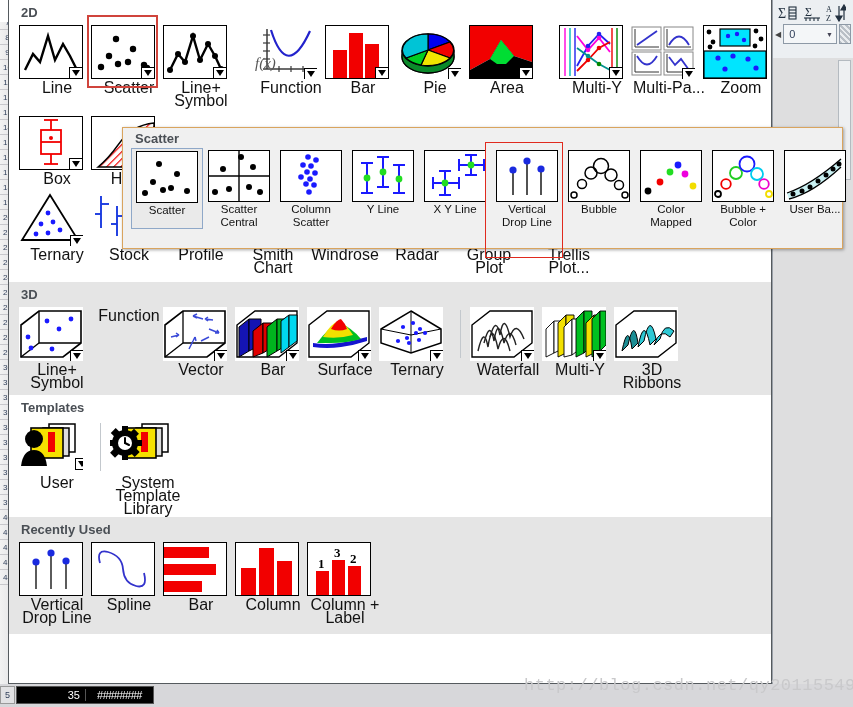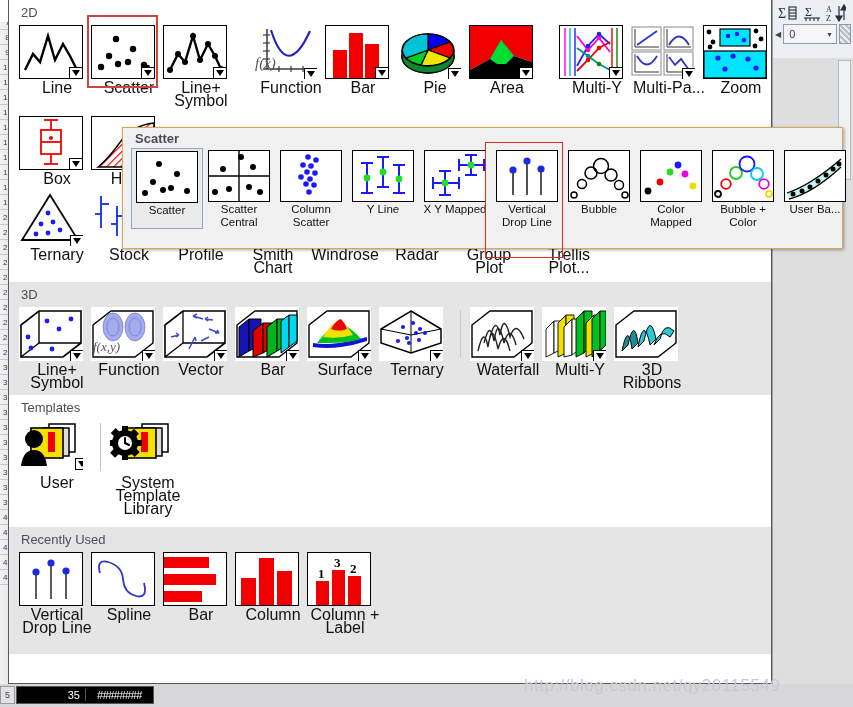--- a/index.html
+++ b/index.html
@@ -97,21 +97,21 @@
 
   
   .gallery {
     position: absolute; left: 8px; top: 0; width: 764px; height: 684px;
     background: #ffffff;
     border: 1px solid #555a5e;
     border-top: none;
     overflow: hidden;
   }
   .sec-title {
-    font-weight: normal; font-size: 13px; color: #4a4f55;
+    font-weight: bold; font-size: 13px; color: #4a4f55;
     padding: 5px 0 2px 12px;
   }
   .band-blue { background: #e5e5e5; }
   .band-white { background: #ffffff; }
   .band-tpl { background: #ffffff; }
 
   .row { display: flex; align-items: flex-start; padding-left: 10px; }
   .cell {
     width: 72px; margin-right: 0px;
     display: flex; flex-direction: column; 
@@ -167,21 +167,21 @@
   }
   .fly-cap {
     margin-top: 1px; font-size: 11.5px; line-height: 13px; text-align: center;
     color: #121212; width: 72px;
   }
   .fly-red { position: absolute; border: 1.5px solid #e02a1e; pointer-events: none; }
 
   
   .watermark {
     position: absolute; left: 524px; top: 676px; width: 330px; height: 24px;
-    font-family: Liberation Sans, sans-serif;
+    font-family: Liberation Mono, monospace;
     font-size: 17px; color: #c9c9cb; letter-spacing: 0.5px;
     white-space: nowrap; z-index: 60;
   }
   svg { display: block; }
 </style>
 </head>
 <body>
 
 <div id="root">
 
@@ -668,39 +668,20 @@
                   <circle cx="33" cy="42" r="2.4"></circle>
               </g>
             </svg>
             <div class="caret">
                 <i></i>
               </div>
           </div>
           <div class="cap">Line+<br>Symbol</div>
         </div>
         <div class="cell">
-          <div class="thumb nb">
-            <svg width="64" height="52" viewBox="0 0 64 52">
-              <polygon points="2,18 20,4 62,4 62,36 44,50 2,50" fill="#fff" stroke="#000" stroke-width="1.4"></polygon>
-              <g fill="#9aa2e8" opacity="0.9">
-                <ellipse cx="22" cy="20" rx="10" ry="14"></ellipse>
-                <ellipse cx="44" cy="20" rx="10" ry="14"></ellipse>
-              </g>
-              <g stroke="#6b76d6" fill="none" stroke-width="0.7">
-                <ellipse cx="22" cy="20" rx="10" ry="14"></ellipse>
-                  <ellipse cx="22" cy="20" rx="6" ry="9"></ellipse>
-                <ellipse cx="44" cy="20" rx="10" ry="14"></ellipse>
-                  <ellipse cx="44" cy="20" rx="6" ry="9"></ellipse>
-              </g>
-              <text x="2" y="44" font-family="Liberation Serif, serif" font-style="italic" font-size="13" fill="#555">f(x,y)</text>
-            </svg>
-            <div class="caret">
-                <i></i>
-              </div>
-          </div>
           <div class="cap">Function</div>
         </div>
         <div class="cell">
           <div class="thumb nb">
             <svg width="64" height="52" viewBox="0 0 64 52">
               <polygon points="2,18 20,4 62,4 62,36 44,50 2,50" fill="#fff" stroke="#000" stroke-width="1.6"></polygon>
               <line x1="20" y1="4" x2="20" y2="36" stroke="#000" stroke-width="1.3"></line>
               <line x1="2" y1="50" x2="20" y2="36" stroke="#000" stroke-width="1.3"></line>
               <line x1="20" y1="36" x2="62" y2="36" stroke="#000" stroke-width="1.3"></line>
               <g stroke="#3a4ad8" stroke-width="1.5" fill="none">
@@ -879,21 +860,21 @@
                 <line x1="15" y1="23" x2="15" y2="18"></line>
                   <line x1="15" y1="23" x2="19" y2="25"></line>
               </g>
             </svg>
           </div>
           <div class="cap">System<br>Template<br>Library</div>
         </div>
       </div>
     </div>
 
-    <div class="band-blue" style="padding-bottom:20px;margin-top:10px;">
+    <div class="band-blue" style="padding-bottom:10px;">
       <div class="sec-title">Recently Used</div>
       <div class="row">
         <div class="cell">
           <div class="thumb">
             <svg width="62" height="52" viewBox="0 0 62 52">
               <g stroke="#333" stroke-width="1.6">
                 <line x1="16" y1="20" x2="16" y2="46"></line>
                 <line x1="31" y1="11" x2="31" y2="46"></line>
                 <line x1="46" y1="19" x2="46" y2="46"></line>
               </g>
@@ -1052,21 +1033,21 @@
               <line x1="34" y1="14" x2="60" y2="14"></line>
                 <line x1="34" y1="8" x2="34" y2="20"></line>
                 <line x1="59" y1="8" x2="59" y2="20"></line>
             </g>
             <g fill="#22dd22">
               <circle cx="20" cy="32" r="3.4"></circle>
                 <circle cx="46" cy="14" r="3.4"></circle>
             </g>
           </svg>
         </div>
-        <div class="fly-cap">X Y Mapped</div>
+        <div class="fly-cap">X Y Line</div>
       </div>
 
       <div class="fly-cell" style="position:relative;">
         <div class="fly-red" style="left:-6px;top:-6px;width:78px;height:116px;"></div>
         <div class="fly-thumb">
           <svg width="60" height="50" viewBox="0 0 60 50">
             <g stroke="#333" stroke-width="1.7">
               <line x1="16" y1="20" x2="16" y2="44"></line>
               <line x1="30" y1="11" x2="30" y2="44"></line>
               <line x1="44" y1="19" x2="44" y2="44"></line>

